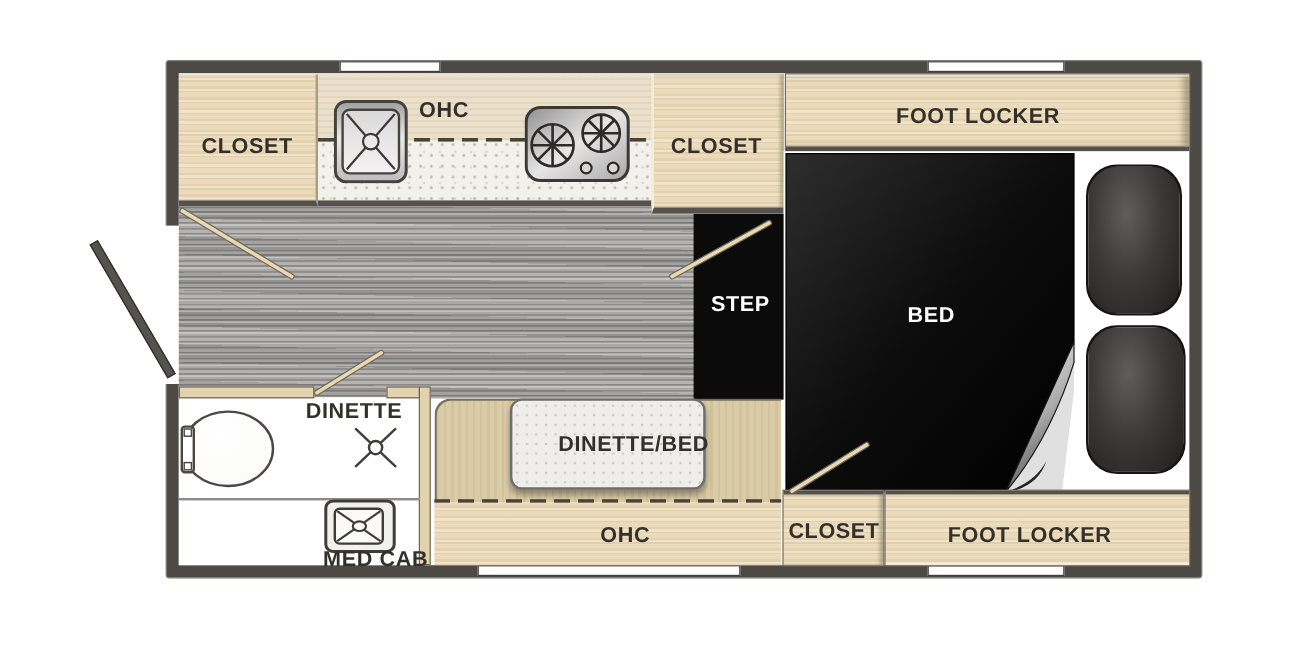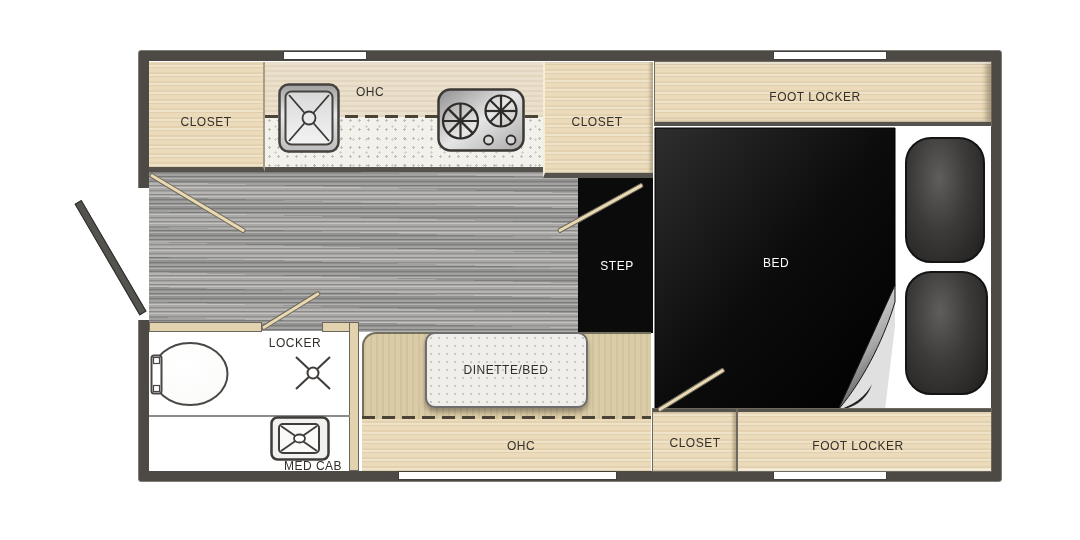--- a/index.html
+++ b/index.html
@@ -68,21 +68,21 @@
            box-shadow:0 4px 5px rgba(0,0,0,.35); }
   .ohc-bottom { left:362px; top:419px; width:289px; height:52px; }
   .closet-bottom { left:653px; top:409px; width:83px; height:62px;
                    border-top:3px solid #55524e; box-shadow:inset -3px 0 3px rgba(80,68,48,.35), 0 0 0 1px #6e695d; }
   .flock-bottom { left:738px; top:409px; width:253px; height:62px;
                   border-top:3px solid #55524e; box-shadow:inset 0 -2px 0 rgba(255,255,255,.45), 0 0 0 1px #6e695d; }
 
   .dline { position:absolute; height:5px; background:var(--door-line,#ead9b0); border:1px solid #6b675e;
            box-sizing:border-box; border-radius:2px; transform-origin:0 50%; }
 
-  .lbl { position:absolute; transform:translate(-50%,-50%); font-size:12px; font-weight:400;
+  .lbl { position:absolute; transform:translate(-50%,-50%); font-size:18px; font-weight:700;
          letter-spacing:.5px; color:var(--label,#33302a); white-space:nowrap; }
   .lbl.light { color:var(--label-light,#ffffff); }
 </style>
 </head>
 <body>
 
 <div class="canvas">
 
   <div class="wall"></div>
   <div class="interior"></div>
@@ -217,21 +217,21 @@
   <div class="dline" style="left:150px;top:172px;width:111px;transform:rotate(31deg)"></div>
   <div class="dline" style="left:262px;top:326px;width:68px;transform:rotate(-31.8deg)"></div>
   <div class="dline" style="left:558px;top:229px;width:97px;transform:rotate(-28.9deg)"></div>
   <div class="dline" style="left:658px;top:408px;width:78px;transform:rotate(-31.8deg)"></div>
 
   <div class="lbl" style="left:206px;top:122px">CLOSET</div>
   <div class="lbl" style="left:370px;top:92px">OHC</div>
   <div class="lbl" style="left:597px;top:122px">CLOSET</div>
   <div class="lbl" style="left:815px;top:97px">FOOT LOCKER</div>
   <div class="lbl light" style="left:776px;top:263px">BED</div>
-  <div class="lbl light" style="left:617px;top:266px">STEP</div>
-  <div class="lbl" style="left:295px;top:343px">LOCKER</div>
+  <div class="lbl light" style="left:617px;top:254px">STEP</div>
+  <div class="lbl" style="left:295px;top:343px">DINETTE</div>
   <div class="lbl" style="left:313px;top:466px">MED CAB</div>
-  <div class="lbl" style="left:506px;top:370px">DINETTE/BED</div>
+  <div class="lbl" style="left:528px;top:370px">DINETTE/BED</div>
   <div class="lbl" style="left:521px;top:446px">OHC</div>
   <div class="lbl" style="left:695px;top:443px">CLOSET</div>
   <div class="lbl" style="left:858px;top:446px">FOOT LOCKER</div>
 
 </div>
 
 </body></html>

